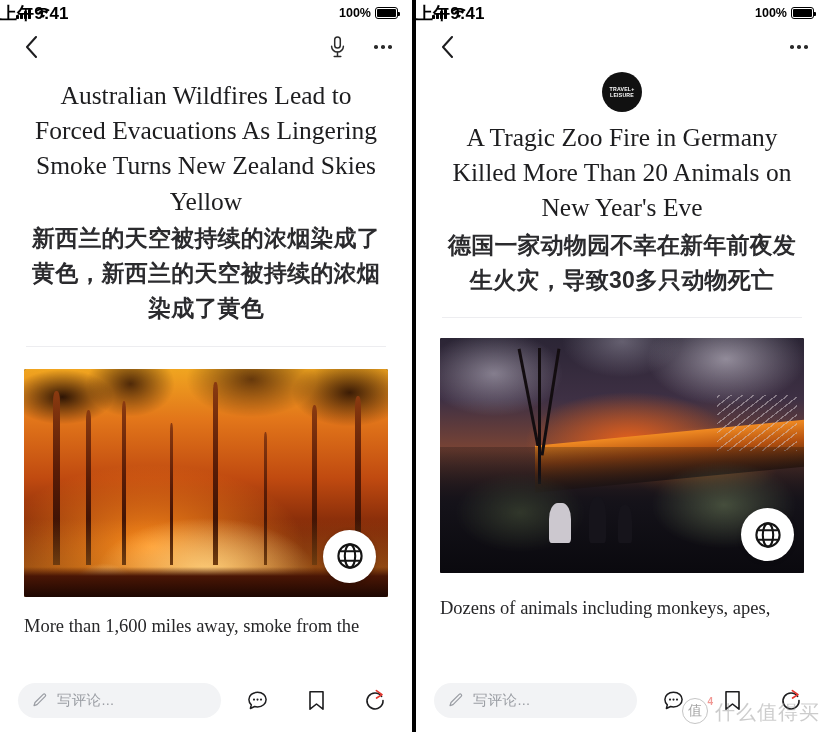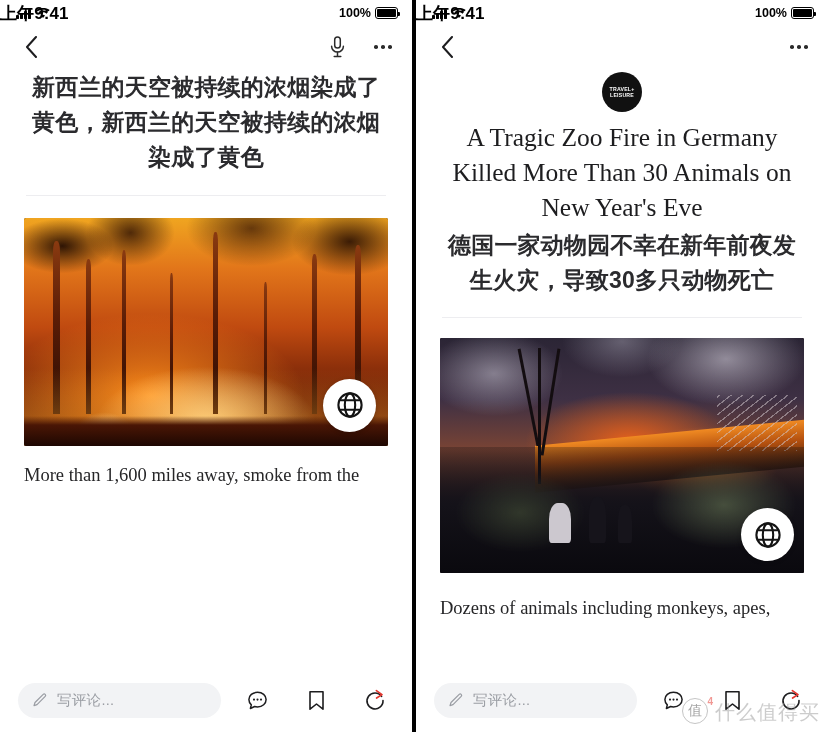--- a/index.html
+++ b/index.html
@@ -340,20 +340,21 @@
           <span class="dots">
               <i></i>
               <i></i>
               <i></i>
             </span>
         </div>
       </div>
     </div>
 
     <div class="article">
+      <h1 class="headline-en">Australian Wildfires Lead to Forced Evacuations As Lingering Smoke Turns New Zealand Skies Yellow</h1>
       <h2 class="headline-cn">新西兰的天空被持续的浓烟染成了黄色，新西兰的天空被持续的浓烟染成了黄色</h2>
       <div class="divider"></div>
 
       <div class="figure">
         <div class="fire-img">
           <div class="fire-sky"></div>
           <div class="fire-canopy"></div>
           <div class="fire-tree" style="left:8%;  width:7px;  height:76%;"></div>
           <div class="fire-tree" style="left:17%; width:5px;  height:68%;"></div>
           <div class="fire-tree" style="left:27%; width:4px;  height:72%;"></div>
@@ -450,21 +451,21 @@
       </div>
     </div>
 
     <div class="article">
       <div class="logo-wrap">
         <div class="logo">
           <span>TRAVEL+</span>
           <span>LEISURE</span>
         </div>
       </div>
-      <h1 class="headline-en">A Tragic Zoo Fire in Germany Killed More Than 30 Animals on New Year's Eve</h1>
+      <h1 class="headline-en">A Tragic Zoo Fire in Germany Killed More Than 20 Animals on New Year's Eve</h1>
       <h2 class="headline-cn">德国一家动物园不幸在新年前夜发生火灾，导致30多只动物死亡</h2>
       <div class="divider"></div>
 
       <div class="figure">
         <div class="zoo-img">
           <div class="zoo-sky"></div>
           <div class="zoo-roof"></div>
           <div class="zoo-smoke"></div>
           <div class="zoo-stairs"></div>
           <div class="zoo-tree" style="left:27%;"></div>

